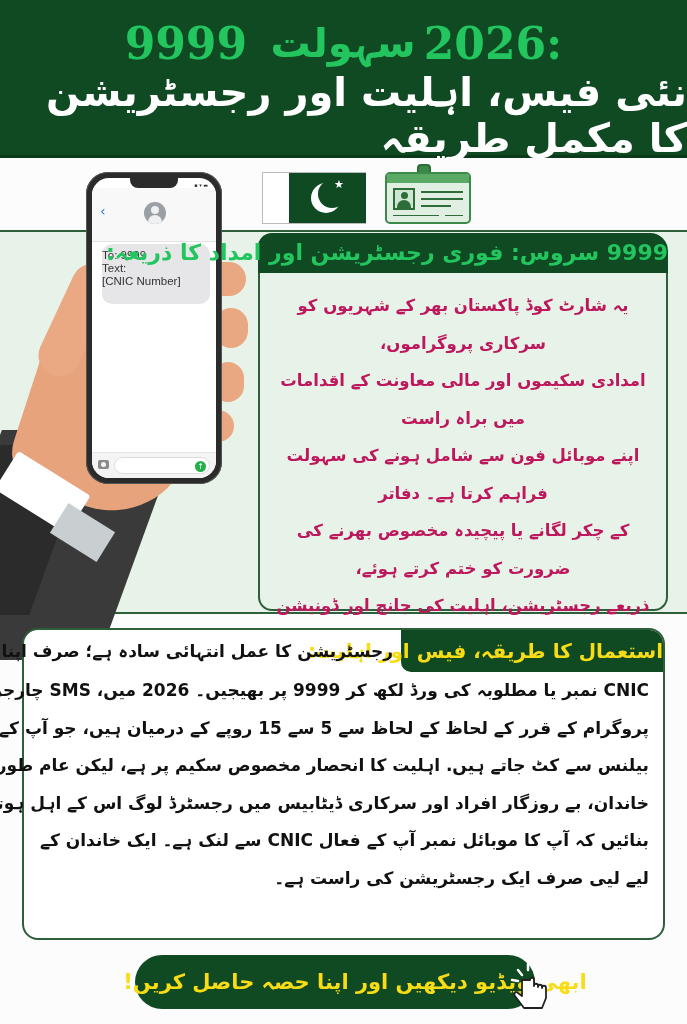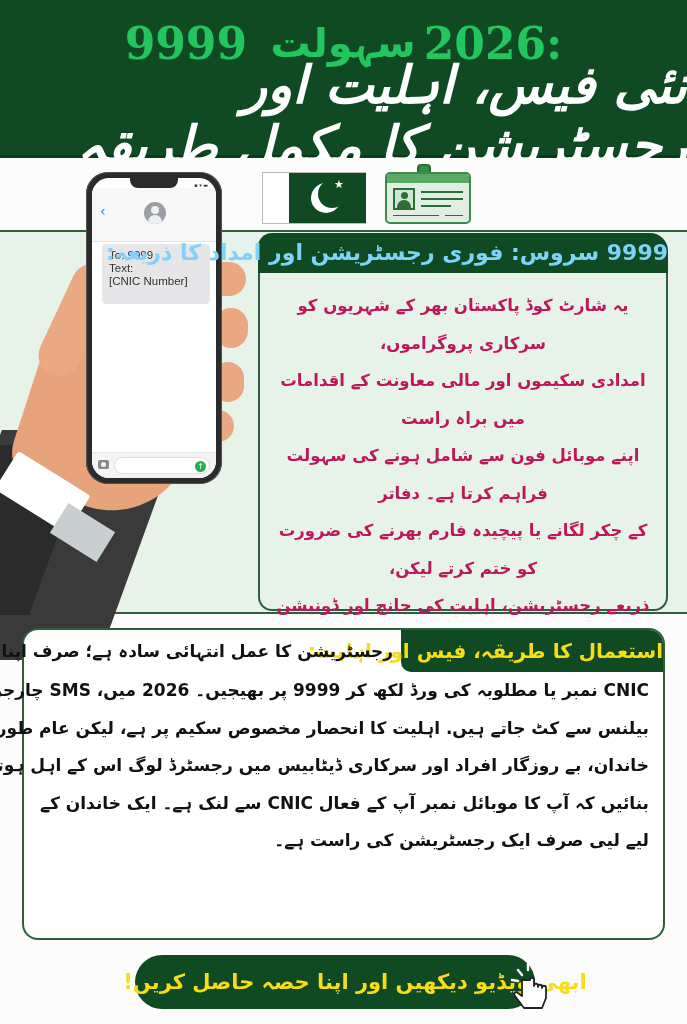--- a/index.html
+++ b/index.html
@@ -15,23 +15,22 @@
   .header-line1 {
     position: absolute; left: 0; right: 0; top: 8px; height: 70px;
     display: flex; justify-content: center; align-items: center; direction: ltr;
     color: #22c55e; font-family: "DejaVu Serif", serif; font-weight: bold;
     font-size: 44px; letter-spacing: 0px;
   }
   .header-line1 .urdu { font-family: "DejaVu Sans", sans-serif; font-weight: bold; font-size: 40px; margin: 0 8px; }
   .header-line2 {
     position: absolute; left: 0; right: 0; top: 80px; height: 70px;
     display: flex; justify-content: center; align-items: center;
-    direction: rtl; color: #ffffff; font-weight: bold; font-size: 52px;
+    direction: rtl; color: #ffffff; font-weight: bold; font-size: 40px;
     font-family: "DejaVu Sans", sans-serif;
-    font-style: italic;
   }
 
   
   .top-section {
     position: absolute; left: 0; top: 158px; width: 687px; height: 456px;
     background: #fbfcfb;
   }
   .mint-band {
     position: absolute; left: 0; top: 72px; width: 687px; height: 384px;
     background: #e7f2e9;
@@ -99,21 +98,21 @@
     border-radius: 50%; background: #9aa0a6; overflow: hidden;
   }
   .contact-avatar::before {
     content: ""; position: absolute; left: 7px; top: 4px; width: 8px; height: 8px; border-radius: 50%; background: #f0f0f0;
   }
   .contact-avatar::after {
     content: ""; position: absolute; left: 4px; top: 13px; width: 14px; height: 10px; border-radius: 7px 7px 0 0; background: #f0f0f0;
   }
   .bubble {
     position: absolute; left: 10px; top: 66px; width: 108px; height: 60px;
-    background: #e6e6e9; border-radius: 4px; padding: 5px 7px;
+    background: #e6e6e9; border-radius: 10px; padding: 5px 0;
     font-family: "Liberation Sans", sans-serif; font-size: 11.5px; line-height: 13px; color: #333;
   }
   .bubble div { white-space: nowrap; }
   .compose-bar {
     position: absolute; left: 0; bottom: 0; width: 100%; height: 26px;
     background: #f4f4f4; border-top: 1px solid #e6e6e6;
   }
   .camera-icon {
     position: absolute; left: 6px; top: 7px; width: 11px; height: 9px; background: #8a8a8a; border-radius: 2px;
   }
@@ -160,21 +159,21 @@
     position: absolute; left: 6px; top: 14px; width: 22px; height: 22px; border: 2px solid #2c6d3a; background: #cfe6d2;
   }
   .id-photo::before { content:""; position:absolute; left:6px; top:2px; width:7px; height:7px; border-radius:50%; background:#2c6d3a; }
   .id-photo::after { content:""; position:absolute; left:2px; top:10px; width:14px; height:8px; border-radius:7px 7px 0 0; background:#2c6d3a; }
   .id-line { position: absolute; height: 2px; background: #2c6d3a; }
 
   
   .section1-title {
     position: absolute; left: 258px; top: 233px; width: 410px; height: 40px;
     background: #0f4a23; border-radius: 14px 18px 0 0;
-    color: #7dd3fc; font-weight: bold; font-size: 22px;
+    color: #22c55e; font-weight: bold; font-size: 22px;
     direction: rtl; text-align: center; line-height: 40px; white-space: nowrap;
   }
   .section1-box {
     position: absolute; left: 258px; top: 273px; width: 410px; height: 338px;
     background: #e7f2e9; border: 2px solid #2d5f3a; border-top: none; border-radius: 0 0 14px 14px;
     padding: 14px 10px 10px 10px;
   }
   .section1-box p {
     direction: rtl; text-align: center; font-size: 16.5px; line-height: 37.5px; color: #be185d; font-weight: bold;
   }
@@ -281,32 +280,33 @@
   <div class="id-line" style="left:34px; top:31px; width:30px;"></div>
   <div class="id-line" style="left:6px; top:41px; width:46px; height:1px;"></div>
   <div class="id-line" style="left:58px; top:41px; width:18px; height:1px;"></div>
 </div>
 
 <div class="section1-title">9999 سروس: فوری رجسٹریشن اور امداد کا ذریعہ:</div>
 <div class="section1-box">
   <p>یہ شارٹ کوڈ پاکستان بھر کے شہریوں کو سرکاری پروگراموں،</p>
   <p>امدادی سکیموں اور مالی معاونت کے اقدامات میں براہ راست</p>
   <p>اپنے موبائل فون سے شامل ہونے کی سہولت فراہم کرتا ہے۔ دفاتر</p>
-  <p>کے چکر لگانے یا پیچیدہ فارم بھرنے کی ضرورت کو ختم کرتے لیکن،</p>
+  <p>کے چکر لگانے یا پیچیدہ مخصوص بھرنے کی ضرورت کو ختم کرتے ہوئے،</p>
   <p>ذریعے رجسٹریشن، اہلیت کی جانچ اور ڈونیشن کا عمل منٹوں میں</p>
   <p>مکمل ہو جاتا ہے۔ یہ خاص طور پر دور دراز علاقوں کے افراد</p>
   <p>کے لیے ایک نعمت ہے جہاں انٹرنیٹ کی سہولت محدود ہے، جس سے</p>
   <p>حکومت لاکھوں شہریوں تک مؤثر طریقے سے پہنچ سکتی ہے۔</p>
 </div>
 
 <div class="section2-box">
   <div class="section2-title">استعمال کا طریقہ، فیس اور اہلیت:</div>
   <div class="section2-lead">رجسٹریشن کا عمل انتہائی سادہ ہے؛ صرف اپنا</div>
   <div class="section2-body">
     <div>CNIC نمبر یا مطلوبہ کی ورڈ لکھ کر 9999 پر بھیجیں۔ 2026 میں، SMS چارجز</div>
+    <div>پروگرام کے قرر کے لحاظ کے لحاظ سے 5 سے 15 روپے کے درمیان ہیں، جو آپ کے</div>
     <div>بیلنس سے کٹ جاتے ہیں. اہلیت کا انحصار مخصوص سکیم پر ہے، لیکن عام طور پر کم آمدنی والے</div>
     <div>خاندان، بے روزگار افراد اور سرکاری ڈیٹابیس میں رجسٹرڈ لوگ اس کے اہل ہوتے ہیں۔</div>
     <div>بنائیں کہ آپ کا موبائل نمبر آپ کے فعال CNIC سے لنک ہے۔ ایک خاندان کے</div>
     <div class="center">لیے لیی صرف ایک رجسٹریشن کی راست ہے۔</div>
   </div>
 </div>
 
 <div class="cta-button">
   <span>ابھی ویڈیو دیکھیں اور اپنا حصہ حاصل کریں!</span>
 </div>

